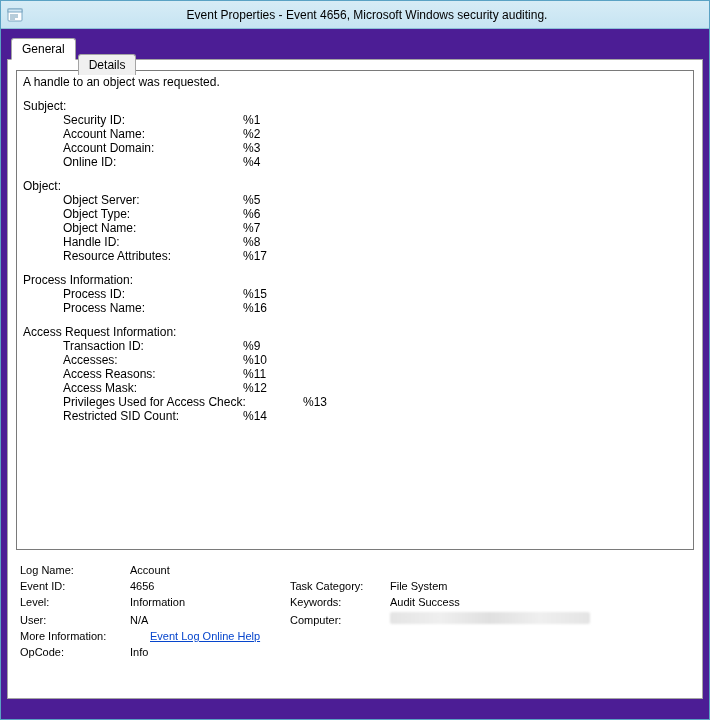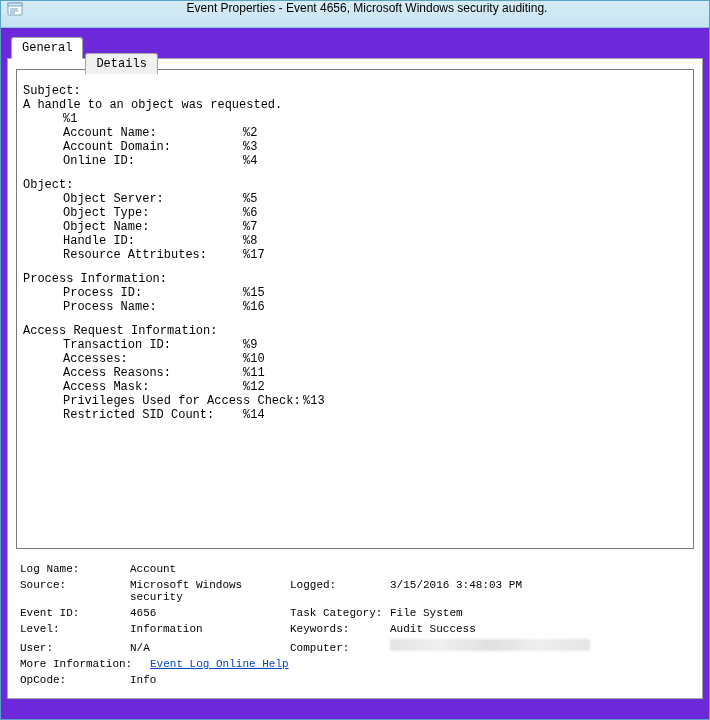--- a/index.html
+++ b/index.html
@@ -15,43 +15,42 @@
   .window {
     width: 710px; height: 720px;
     border: 1px solid #5aa2c4;
     background: #fff;
     display: flex; flex-direction: column;
   }
   .titlebar {
     height: 28px;
     background: linear-gradient(#d7ecf6, #c6e4f2);
     border-bottom: 1px solid #8cbfd8;
-    display: flex; align-items: flex-start;
+    display: flex; align-items: center;
     padding: 0 6px;
     color: #000;
     font-size: 12px;
     white-space: nowrap;
   }
   .titlebar .sys-icon {
     width: 16px; height: 16px;
     margin-right: 8px;
     flex: 0 0 16px;
   }
   .titlebar .title-text {
     flex: 1;
     text-align: center;
     overflow: hidden;
     text-overflow: ellipsis;
   }
   .client {
     flex: 1;
-    background: #6d28d9;
+    background: #4c1d95;
     padding: 8px 6px 20px 6px;
     position: relative;
-    font-family: Liberation Mono, monospace;
   }
   .tabstrip {
     display: flex;
     align-items: flex-end;
     height: 22px;
     padding-left: 4px;
   }
   .tab {
     border: 1px solid #a4a4a4;
     border-bottom: none;
@@ -135,25 +134,26 @@
 
   <div class="client">
     <div class="tabstrip">
       <div class="tab active">General</div>
       <div class="tab">Details</div>
     </div>
 
     <div class="tabpanel">
 
       <div class="desc-box">
+        <div class="line">A handle to an object was requested.</div>
+
         <div class="line section-head">Subject:</div>
-
-        <div class="line">A handle to an object was requested.</div>
-        <div class="row2">
-            <span class="ind1"></span>
+        <div class="row2">
+            <span class="ind1"></span>
+            <span class="kcol">Security ID:</span>
             <span class="vcol">%1</span>
           </div>
         <div class="row2">
             <span class="ind1"></span>
             <span class="kcol">Account Name:</span>
             <span class="vcol">%2</span>
           </div>
         <div class="row2">
             <span class="ind1"></span>
             <span class="kcol">Account Domain:</span>
@@ -234,26 +234,20 @@
             <span class="ind1"></span>
             <span class="kcol">Restricted SID Count:</span>
             <span class="vcol">%14</span>
           </div>
       </div>
 
       <div class="meta">
         <div class="meta-row">
           <span class="ml">Log Name:</span>
           <span class="mv">Account</span>
-        </div>
-        <div class="meta-row">
-          <span class="ml">Source:</span>
-          <span class="mv">Microsoft Windows security</span>
-          <span class="ml2">Logged:</span>
-          <span class="mv2">3/15/2016 3:48:03 PM</span>
         </div>
         <div class="meta-row">
           <span class="ml">Event ID:</span>
           <span class="mv">4656</span>
           <span class="ml2">Task Category:</span>
           <span class="mv2">File System</span>
         </div>
         <div class="meta-row">
           <span class="ml">Level:</span>
           <span class="mv">Information</span>

